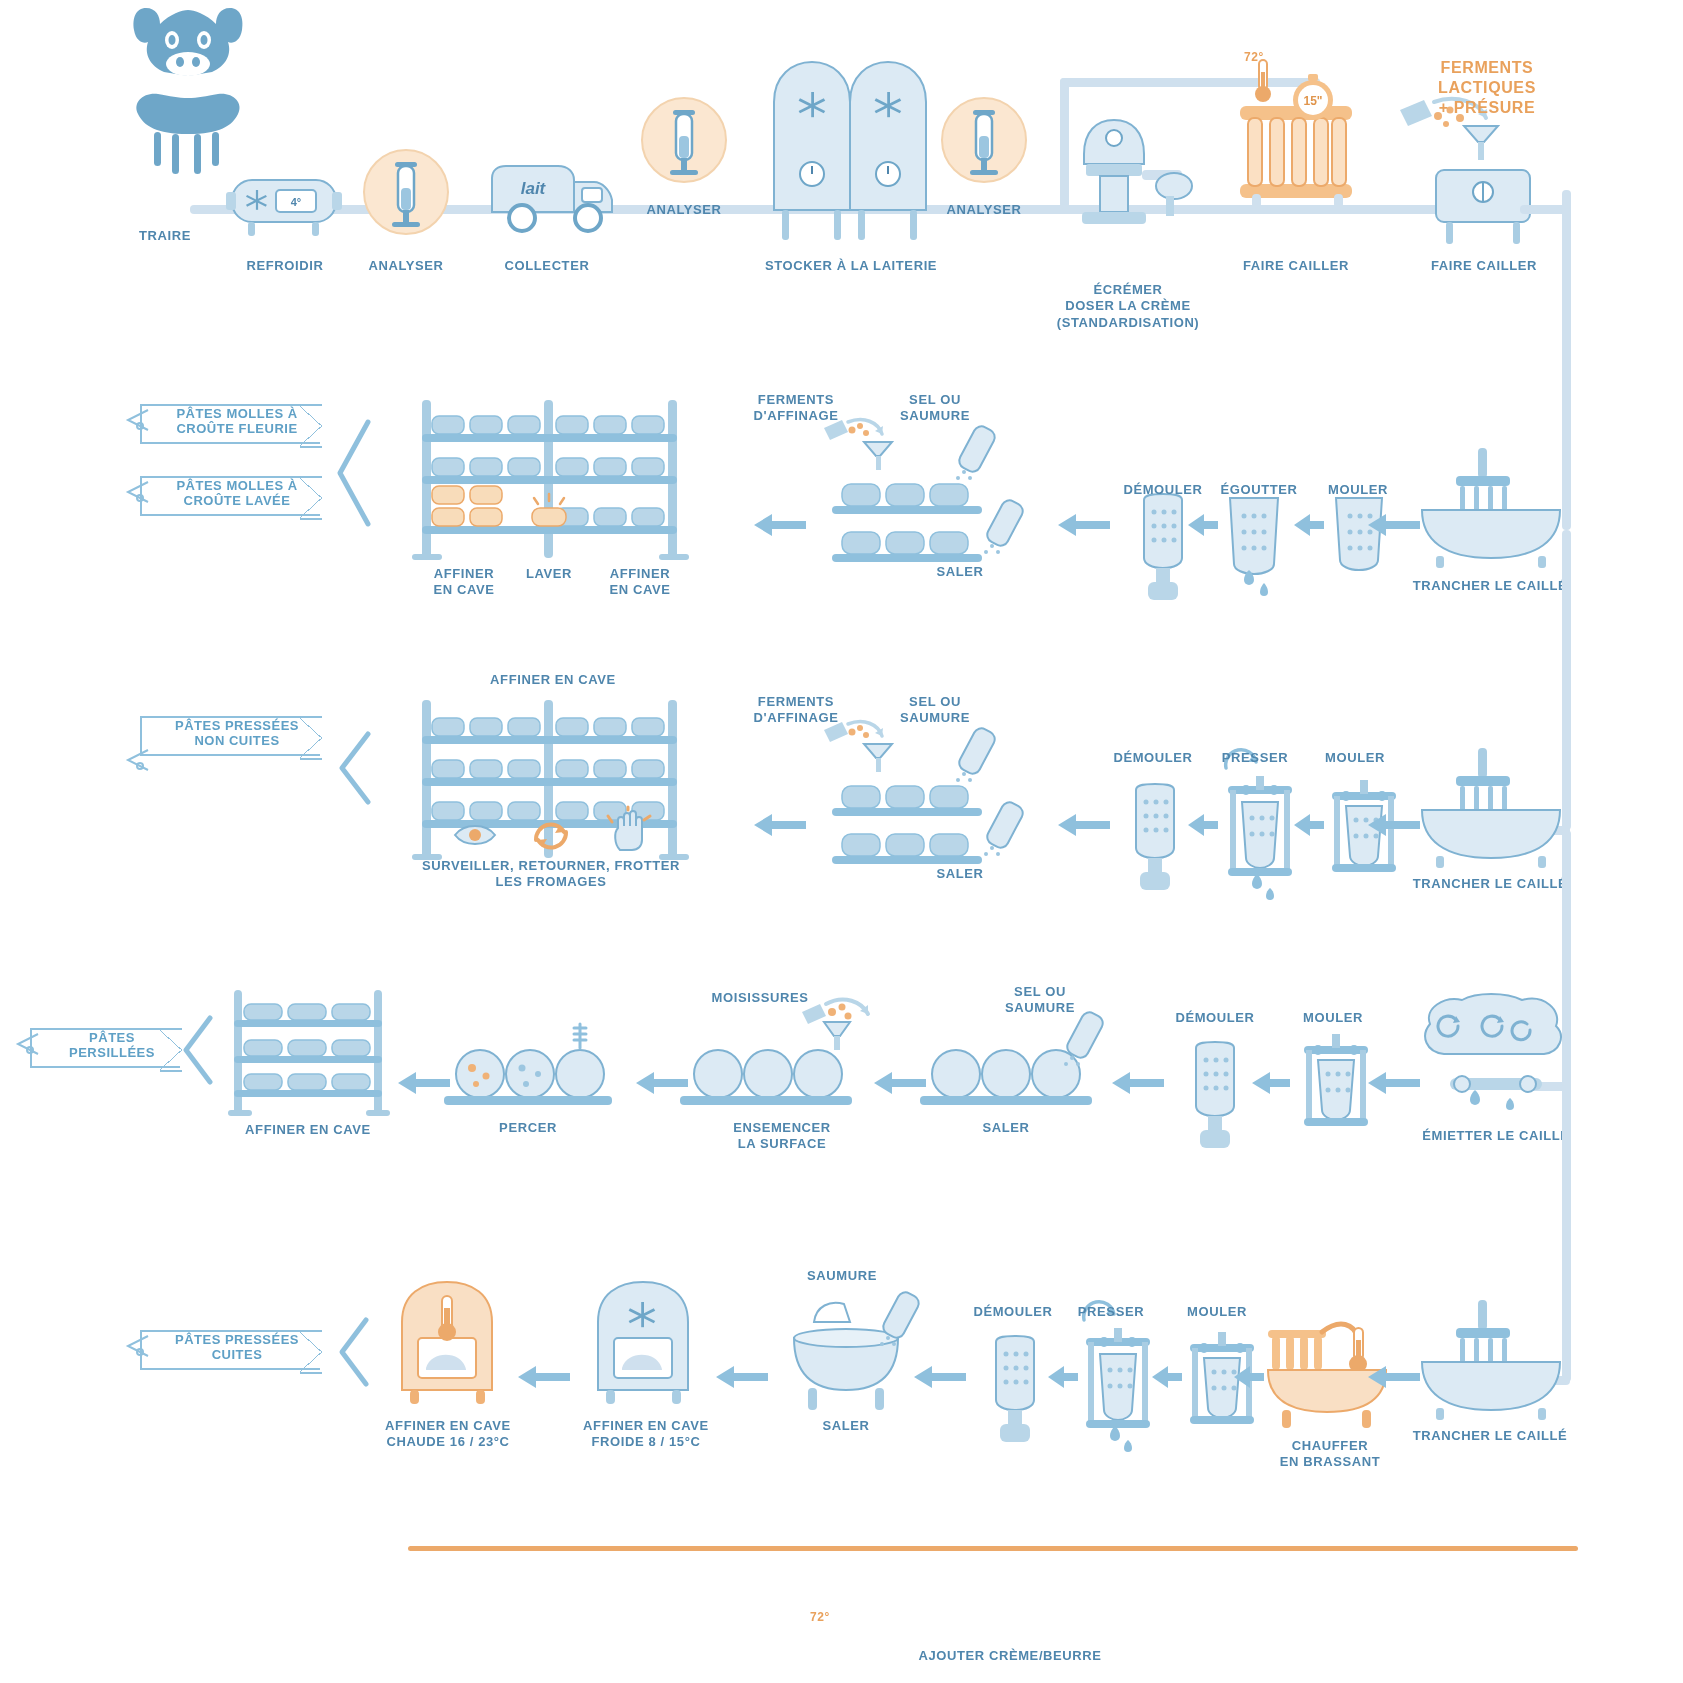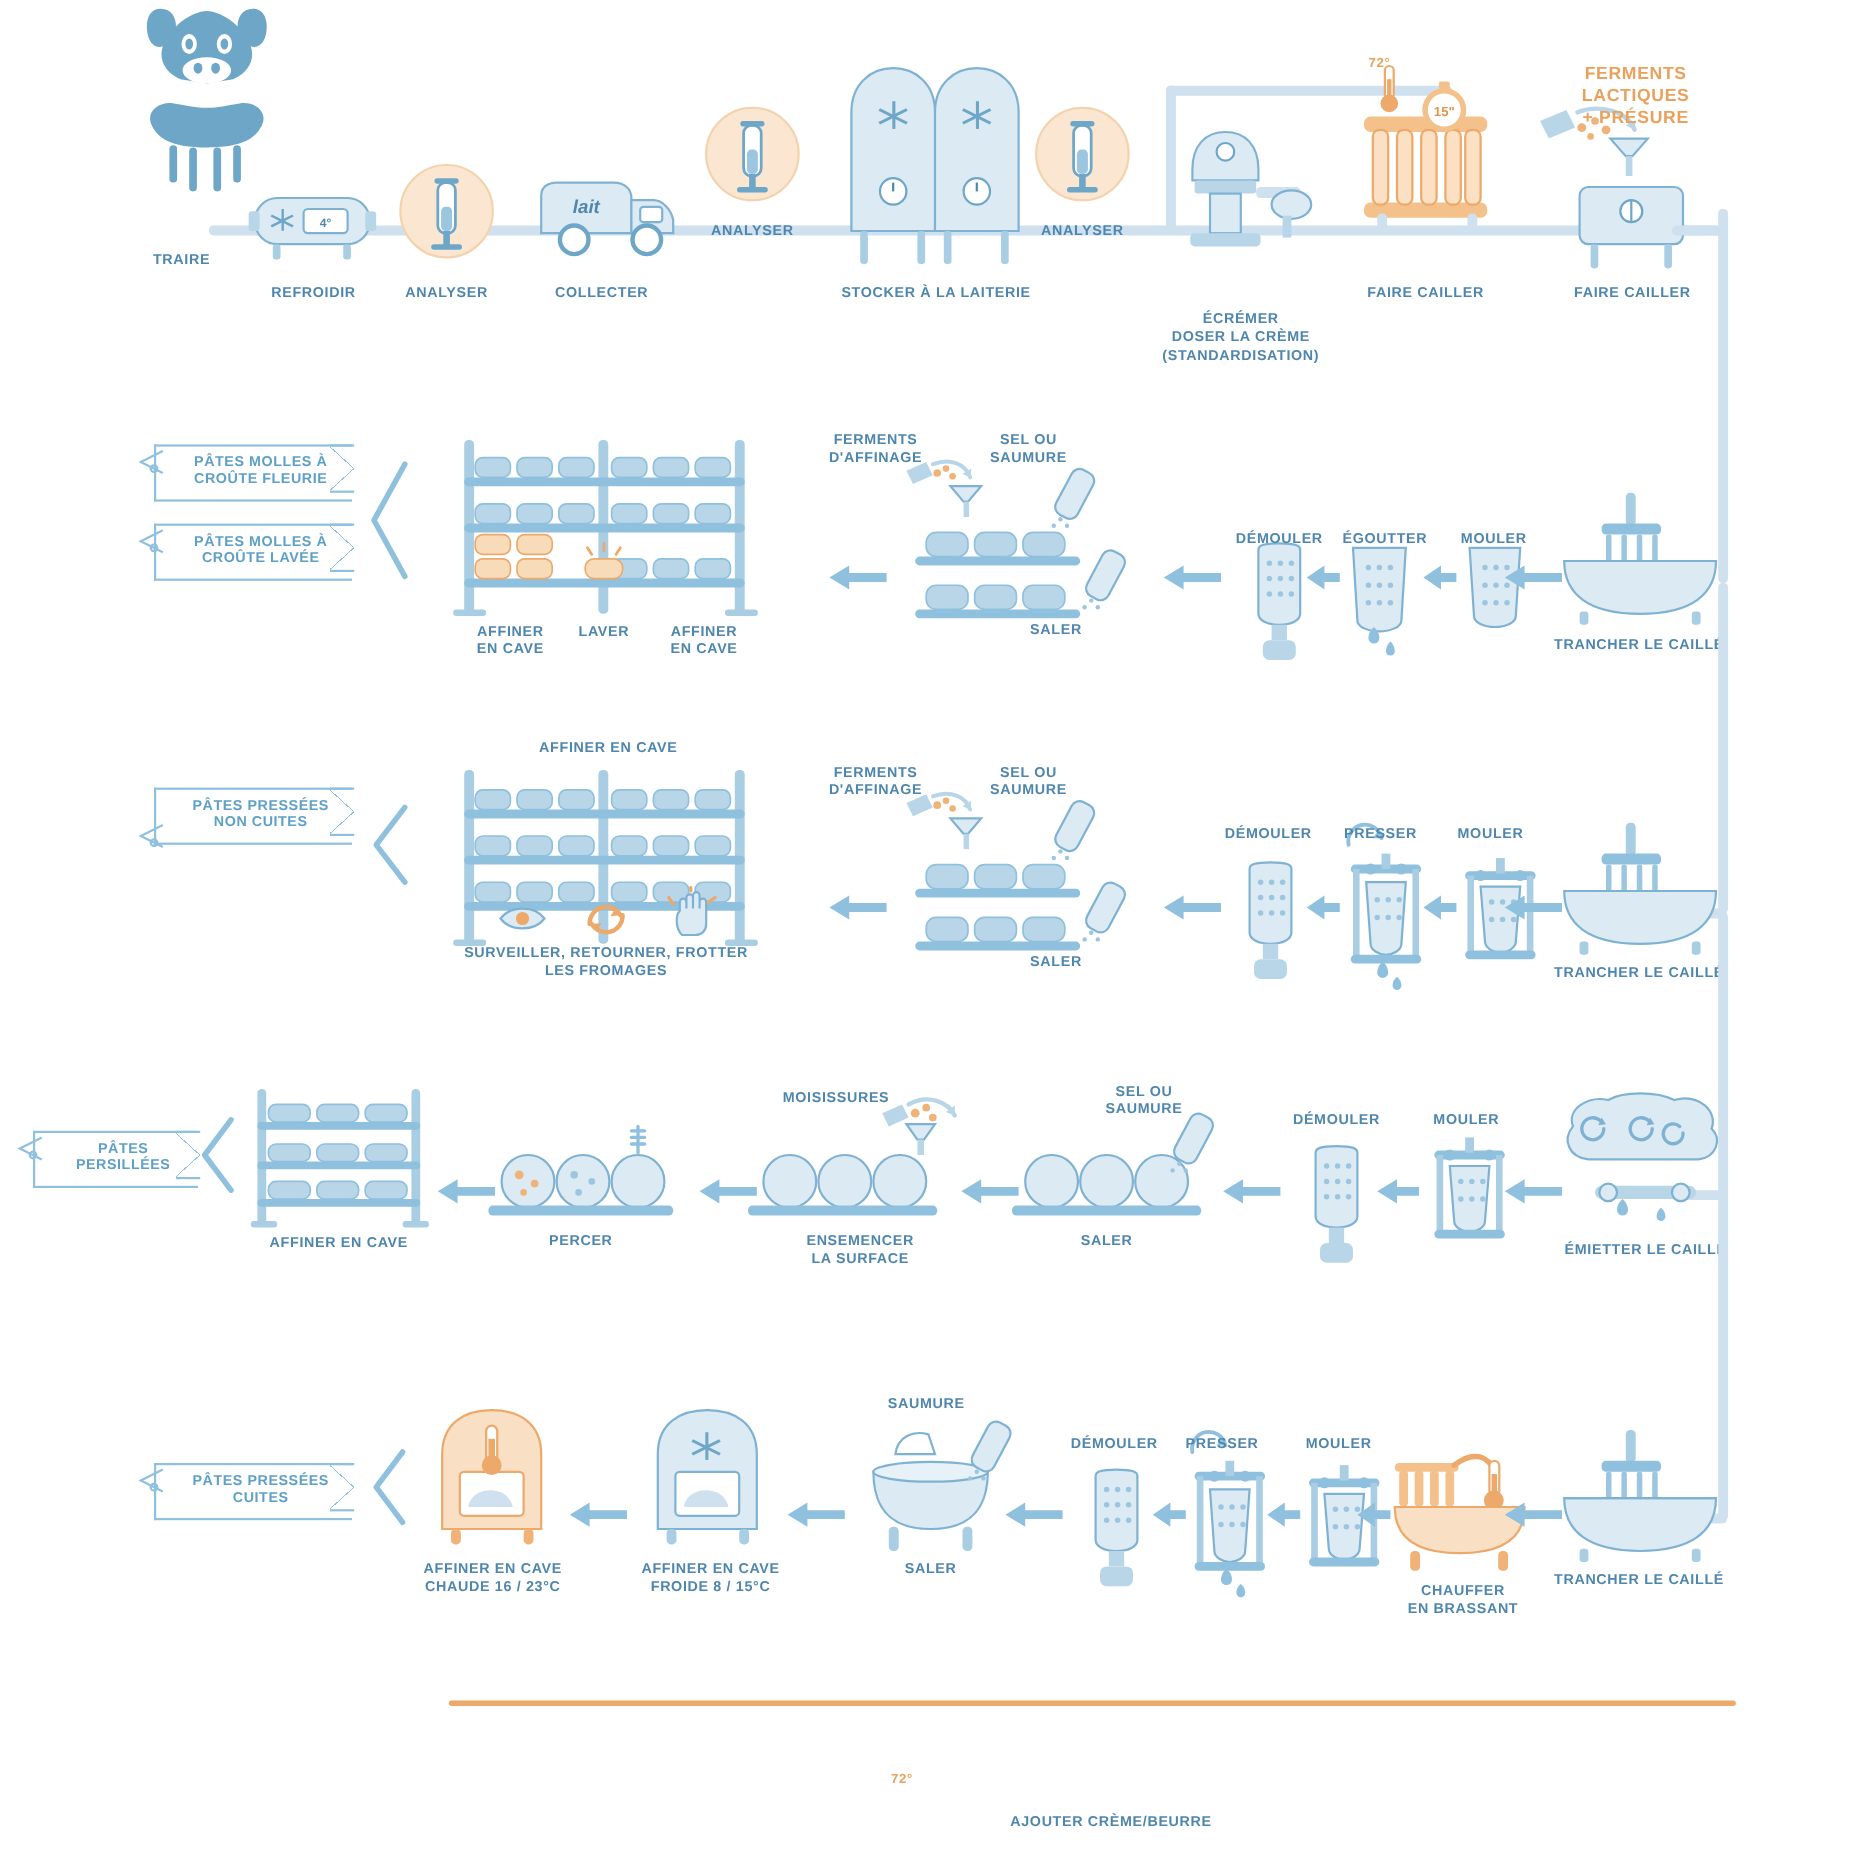--- a/index.html
+++ b/index.html
@@ -24,21 +24,21 @@
   .node{position:absolute;}
   svg{display:block;overflow:visible;}
   
   .pipe{position:absolute;background:#cfe0ee;}
   .pipe.h{height:9px;border-radius:4px;}
   .pipe.v{width:9px;border-radius:4px;}
   
   .arrow{position:absolute;}
   
   .ribbon{
-    position:absolute;height:52px;border:2px solid #8fc0dd;border-right:none;
+    position:absolute;height:40px;border:2px solid #8fc0dd;border-right:none;
     background:#fff;display:flex;align-items:center;justify-content:center;
     color:#5fa0c6;font-size:13px;font-weight:700;letter-spacing:.5px;
     text-transform:uppercase;line-height:1.15;text-align:center;padding:0 10px 4px 22px;
     box-sizing:border-box;
   }
   .ribbon:after{
     content:"";position:absolute;right:-2px;top:-2px;width:22px;height:40px;
     border-top:2px solid #8fc0dd;border-bottom:2px solid #8fc0dd;
     background:
       linear-gradient(to bottom left, transparent 49.3%, #8fc0dd 49.3%, #8fc0dd 52%, transparent 52%) top right/22px 20px no-repeat,

